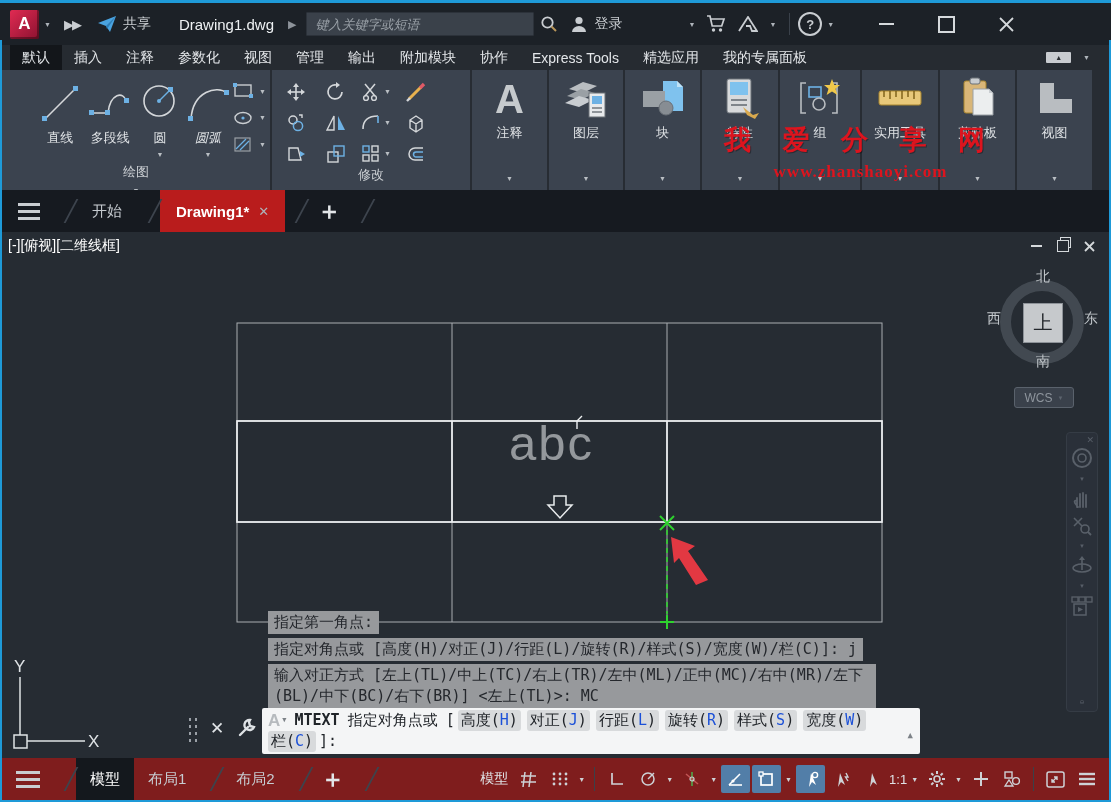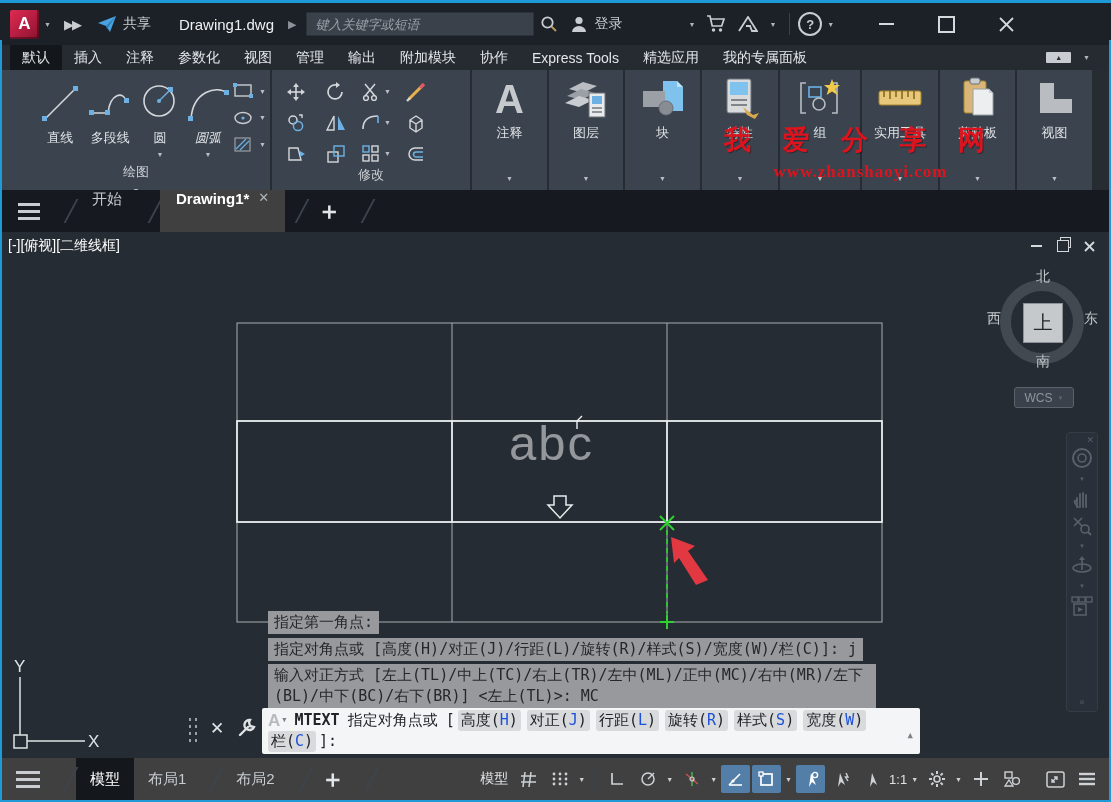--- a/index.html
+++ b/index.html
@@ -61,22 +61,22 @@
   .wm{position:absolute;left:724px;top:122px;z-index:6;color:#dd141e;text-align:center;pointer-events:none;}
   .wm1{font-size:27px;font-weight:bold;letter-spacing:12px;white-space:nowrap;text-shadow:1px 1px 0 rgba(0,0,0,.3);}
   .wm2{font-family:"Liberation Serif",serif;font-size:17px;font-weight:bold;margin-top:4px;letter-spacing:1px;}
 
   
   .ftabs{position:absolute;left:2px;top:190px;right:2px;height:42px;background:#161a20;display:flex;
          align-items:center;padding-left:16px;}
   .burger{display:flex;flex-direction:column;gap:4px;margin-right:14px;cursor:pointer;}
   .burger i{display:block;width:22px;height:3px;background:#c9cdd1;}
   .slash{width:12px;height:24px;border-right:2px solid #3d444d;transform:skewX(-28deg);margin:0 4px;}
-  .ftab{padding:0 16px;height:42px;display:flex;align-items:flex-start;font-size:15px;color:#c6cbd0;gap:9px;}
-  .ftab.active{background:#404040;color:#fff;font-weight:bold;}
+  .ftab{padding:0 16px;height:42px;display:flex;align-items:center;font-size:15px;color:#c6cbd0;gap:9px;}
+  .ftab.active{background:#b91c1c;color:#fff;font-weight:bold;}
   .ftab .x{color:#aeb4ba;font-size:13px;font-weight:normal;}
   .plus{color:#e3e6e9;font-size:24px;font-weight:bold;padding:0 10px;}
 
   
   .vplabel{position:absolute;left:8px;top:237px;font-size:14px;color:#ffffff;z-index:3;}
   .winctl{position:absolute;right:16px;top:240px;display:flex;align-items:center;gap:15px;z-index:3;}
   .dwsq{width:10px;height:10px;border:1.6px solid #d5d9dc;position:relative;background:#262c33;}
   .dwsq:before{content:"";position:absolute;left:2px;top:-4px;width:9px;height:9px;border:1.6px solid #d5d9dc;z-index:-1;}
   .dwbar{width:11px;height:2px;background:#d5d9dc;}
 
@@ -113,21 +113,21 @@
           padding:2px 20px 2px 6px;box-sizing:border-box;line-height:21px;z-index:5;}
   .cmdrow{display:flex;align-items:center;flex-wrap:nowrap;}
   .cmdA{color:#b6babe;font-size:17px;font-weight:bold;font-family:"Liberation Sans",sans-serif;margin-right:2px;}
   .cmdAdd{color:#7c8187;font-size:7px;margin-right:8px;}
   .cname{font-weight:bold;margin-right:8px;}
   .chip{background:#d8dadc;border-radius:3px;padding:0 3px;margin:0 3px;display:inline-block;}
   .key{color:#1b50d8;}
   .cmdup{position:absolute;right:7px;top:17px;font-size:9px;color:#7c8187;}
 
   
-  .sbar{position:absolute;left:0;top:758px;width:100%;height:42px;background:#404040;display:flex;
+  .sbar{position:absolute;left:0;top:758px;width:100%;height:42px;background:#7f1d1d;display:flex;
         align-items:center;z-index:5;box-sizing:border-box;padding-left:16px;}
   .sbar .burger i{width:24px;}
   .ltab{font-size:15px;color:#c6cbd0;padding:0 14px;height:42px;display:flex;align-items:center;}
   .ltab.active{background:#14181d;color:#fff;}
   .sright{margin-left:auto;display:flex;align-items:center;gap:2px;padding-right:10px;}
   .sbtn{height:28px;min-width:25px;border-radius:2px;display:flex;align-items:center;justify-content:center;
         color:#ced2d6;padding:0 2px;}
   .sbtn.on{background:#527ea8;color:#fff;}
   .ssep{width:1px;height:24px;background:#3a4149;margin:0 5px;}
   .sdd{font-size:7px;color:#ced2d6;margin:0 2px;}

